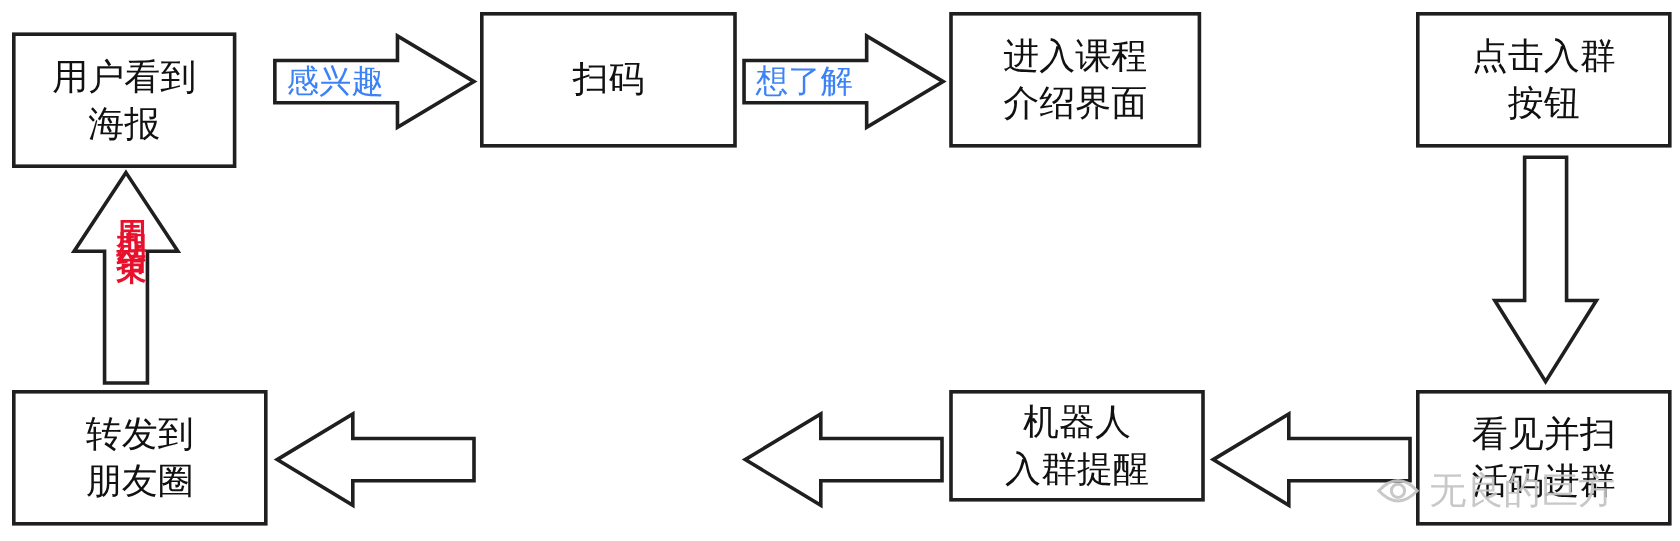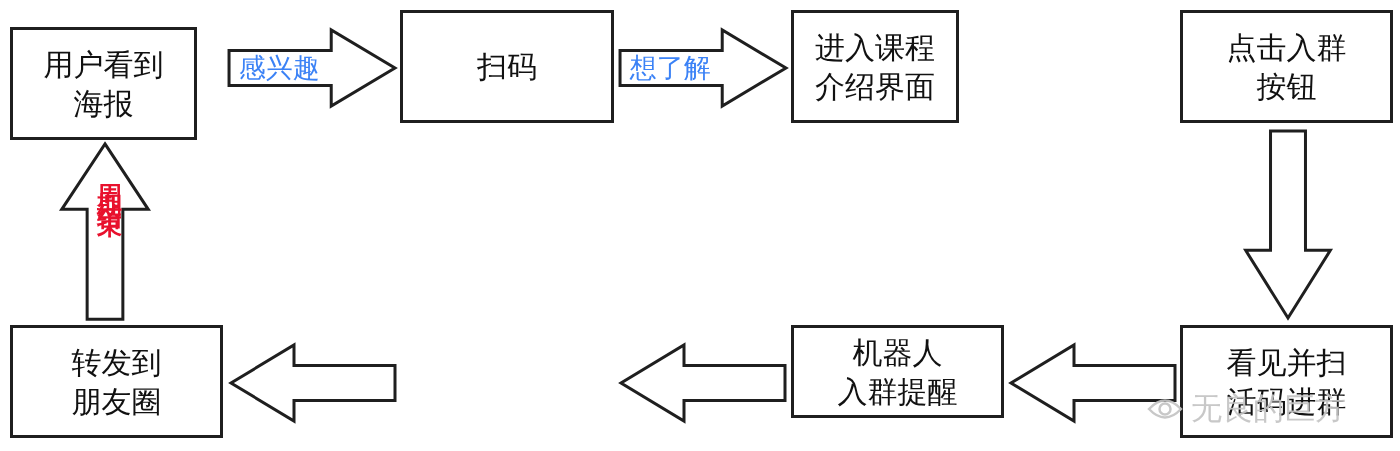--- a/index.html
+++ b/index.html
@@ -88,21 +88,21 @@
 </head>
 <body>
 
 <div class="canvas">
 
   <div class="box" style="left:10px; top:27px; width:187px; height:113px;">用户看到
 海报</div>
 
   <div class="box" style="left:400px; top:10px; width:214px; height:113px;">扫码</div>
 
-  <div class="box" style="left:791px; top:10px; width:168px; height:113px;">进入课程
+  <div class="box" style="left:791px; top:10px; width:210px; height:113px;">进入课程
 介绍界面</div>
 
   <div class="box" style="left:1180px; top:10px; width:213px; height:113px;">点击入群
 按钮</div>
 
   <div class="arrow" style="left:226px; top:27px; width:172px; height:82px;">
     <svg viewBox="0 0 170 84" preserveAspectRatio="none">
       <polygon points="3,24 104,24 104,3 167,42 104,81 104,60 3,60"></polygon>
     </svg>
     <div class="arrow-label">感兴趣</div>

